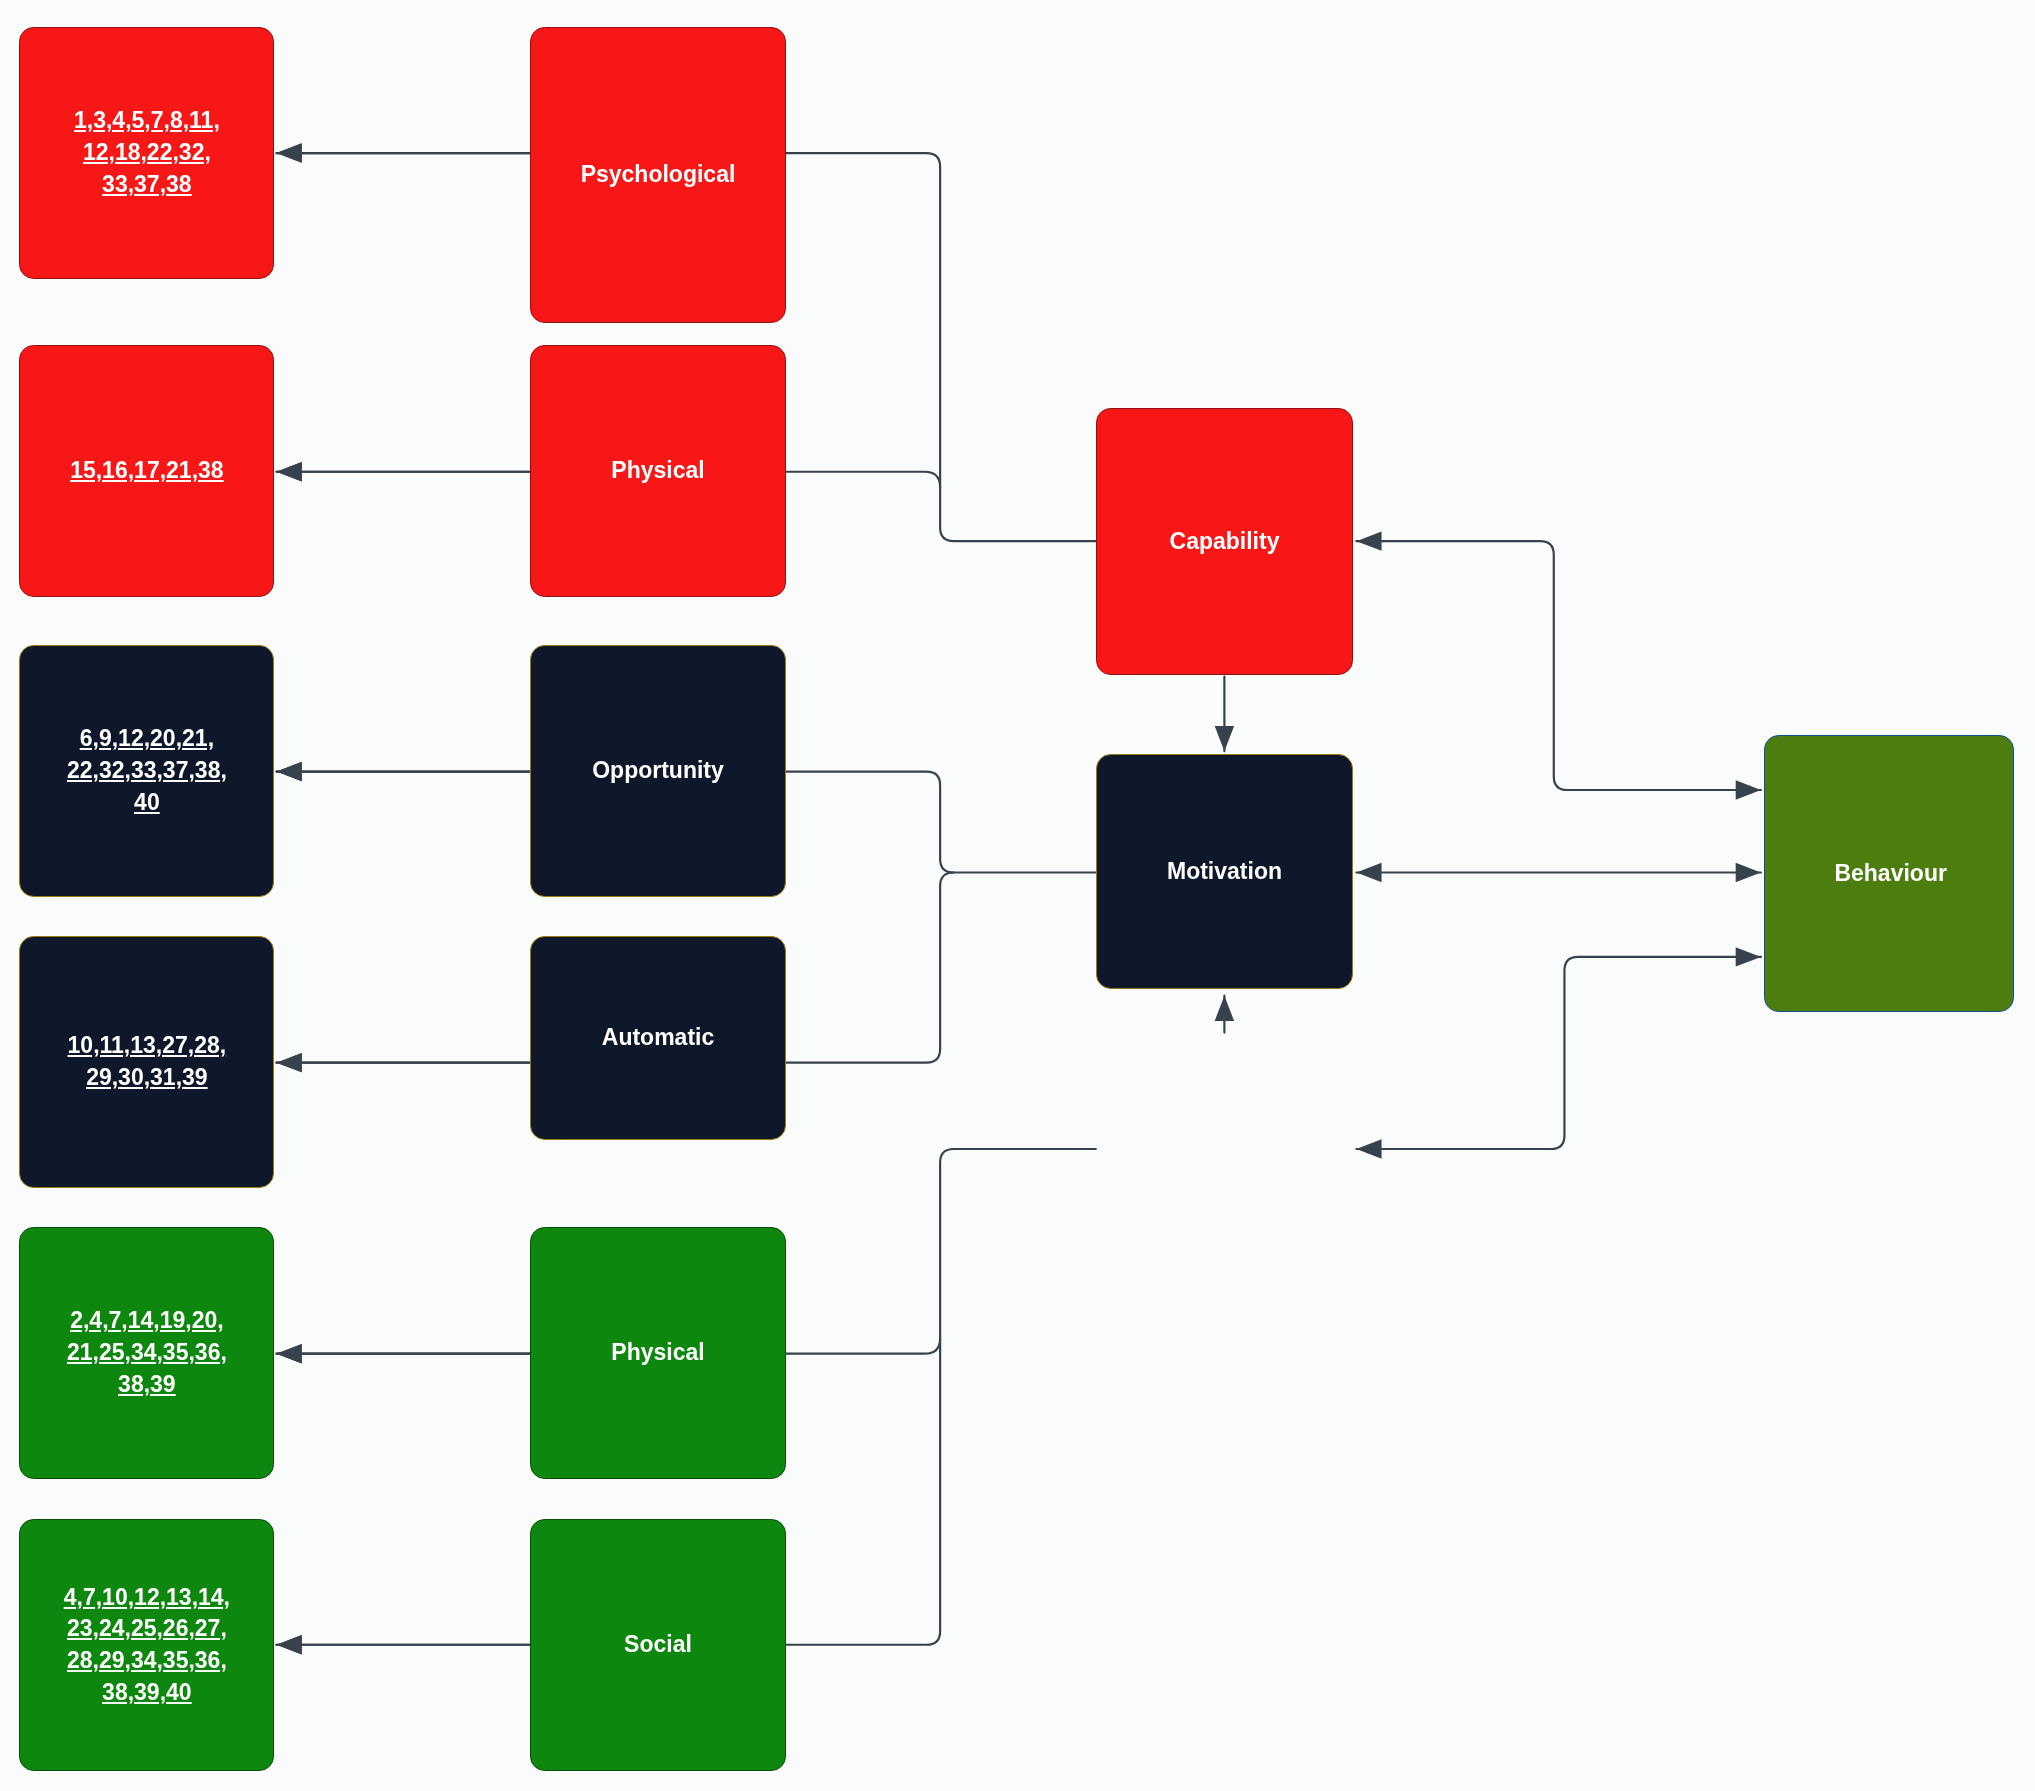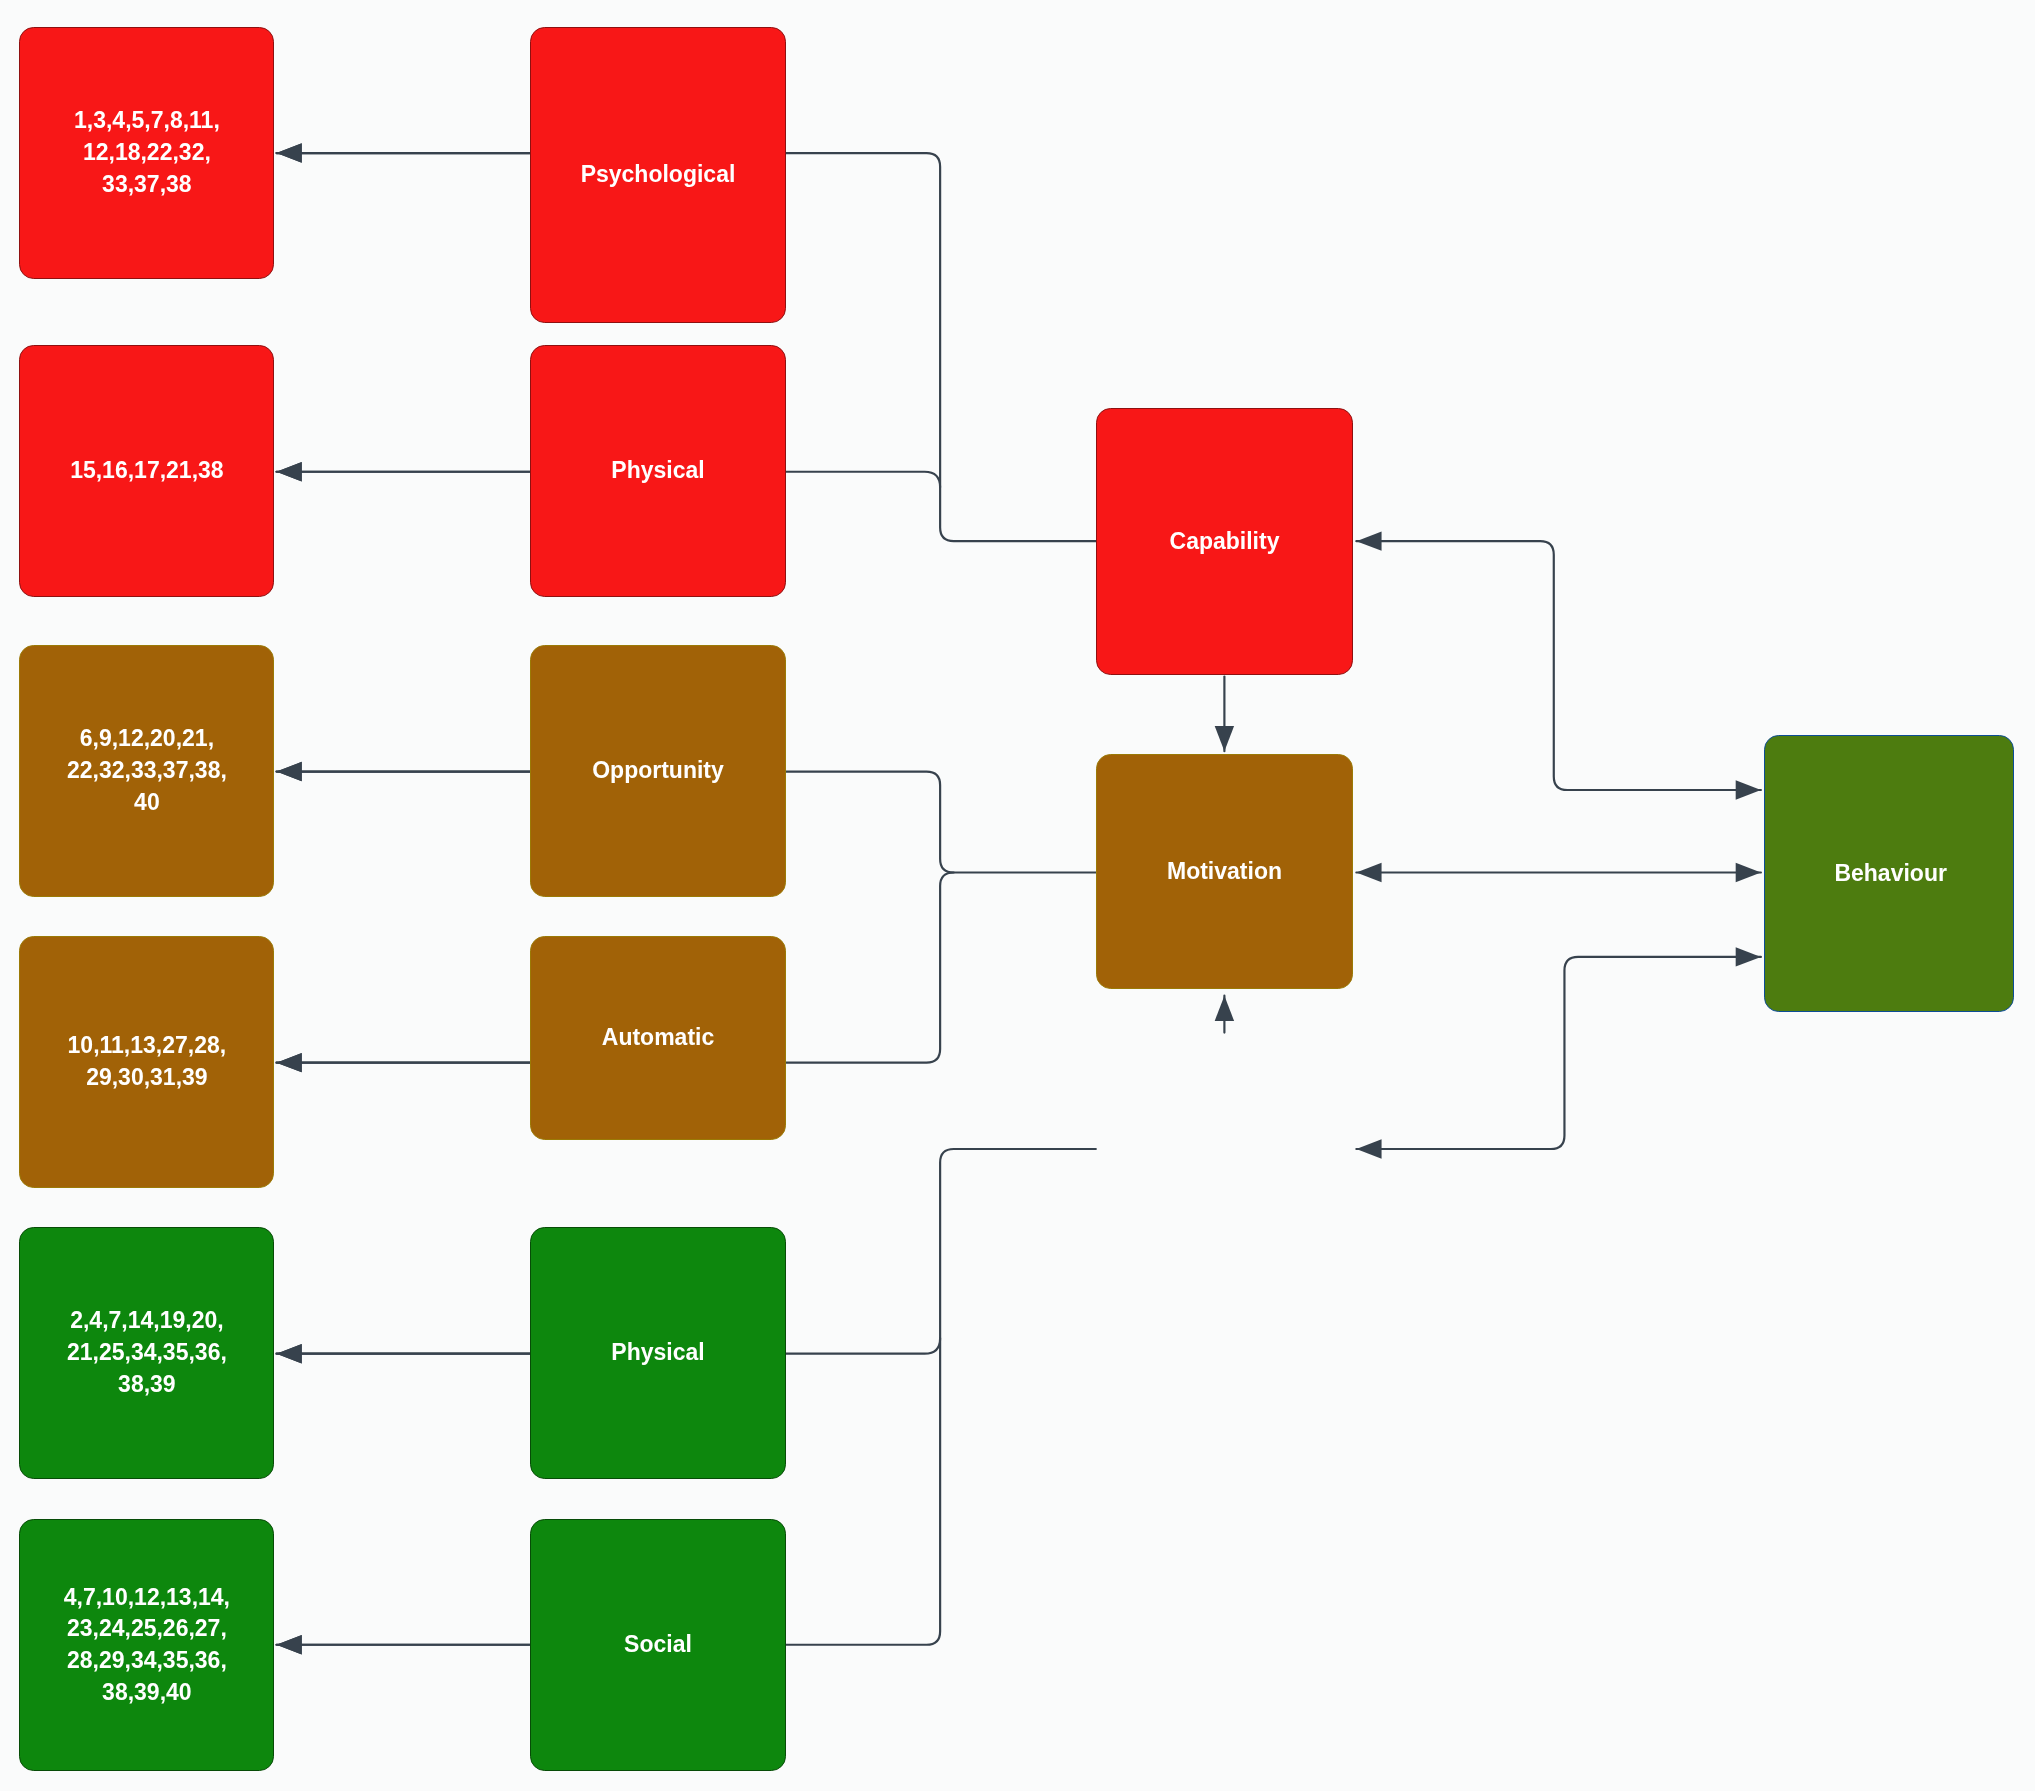--- a/index.html
+++ b/index.html
@@ -25,23 +25,23 @@
     justify-content: center;
     text-align: center;
     color: #ffffff;
     font-weight: bold;
     border-radius: 14.6px;
     white-space: pre-line;
     padding: 8.7px;
     line-height: 1.38;
   }
   .label-lg { font-size: 23px; }
-  .label-nums { font-size: 23px; }
+  .label-nums { font-size: 23px; text-decoration: underline; }
   .red    { background: #f81717; border: 1.9px solid #8f1010; }
-  .yellow { background: #a16207; border: 1.9px solid #9b7a06; }
+  .yellow { background: #0f172a; border: 1.9px solid #9b7a06; }
   .green  { background: #0d870d; border: 1.9px solid #074c07; }
   .blue   { background: #4d7c0f; border: 1.9px solid #0c4d96; padding-left: 12px; }
   .edge {
     fill: none;
     stroke: #37424d;
     stroke-width: 4.5px;
     stroke-linecap: round;
   }
 </style>
 </head>

